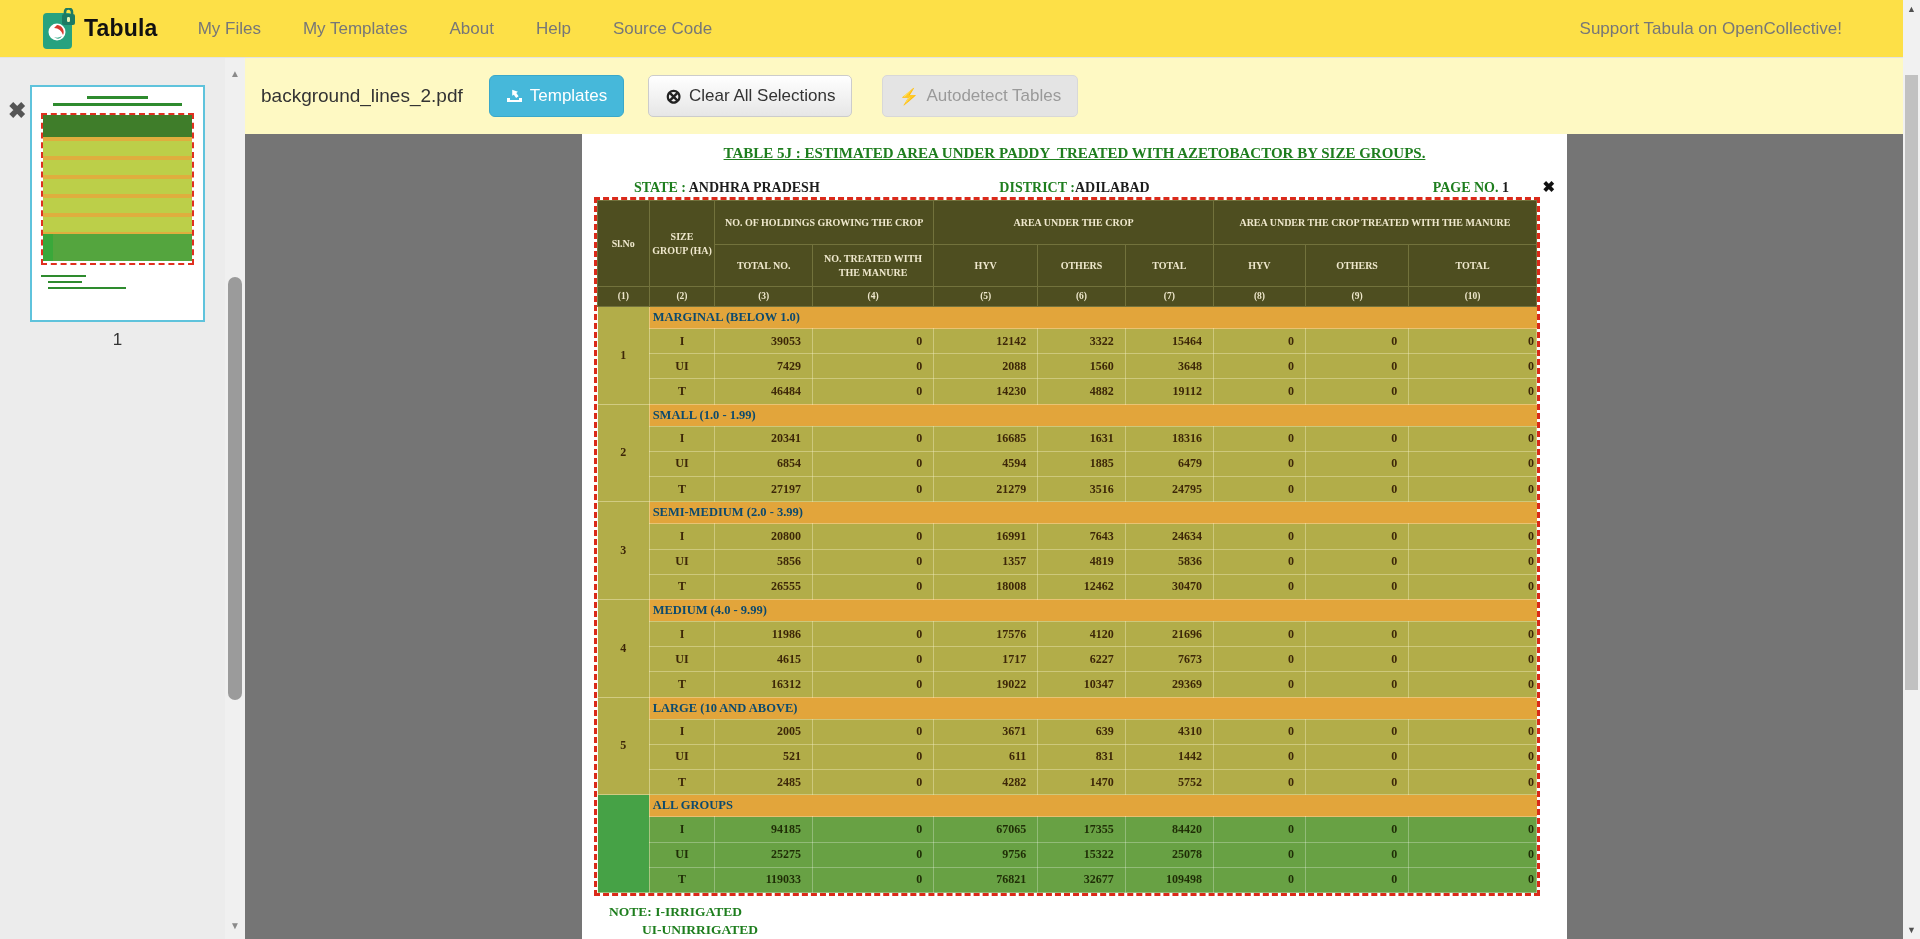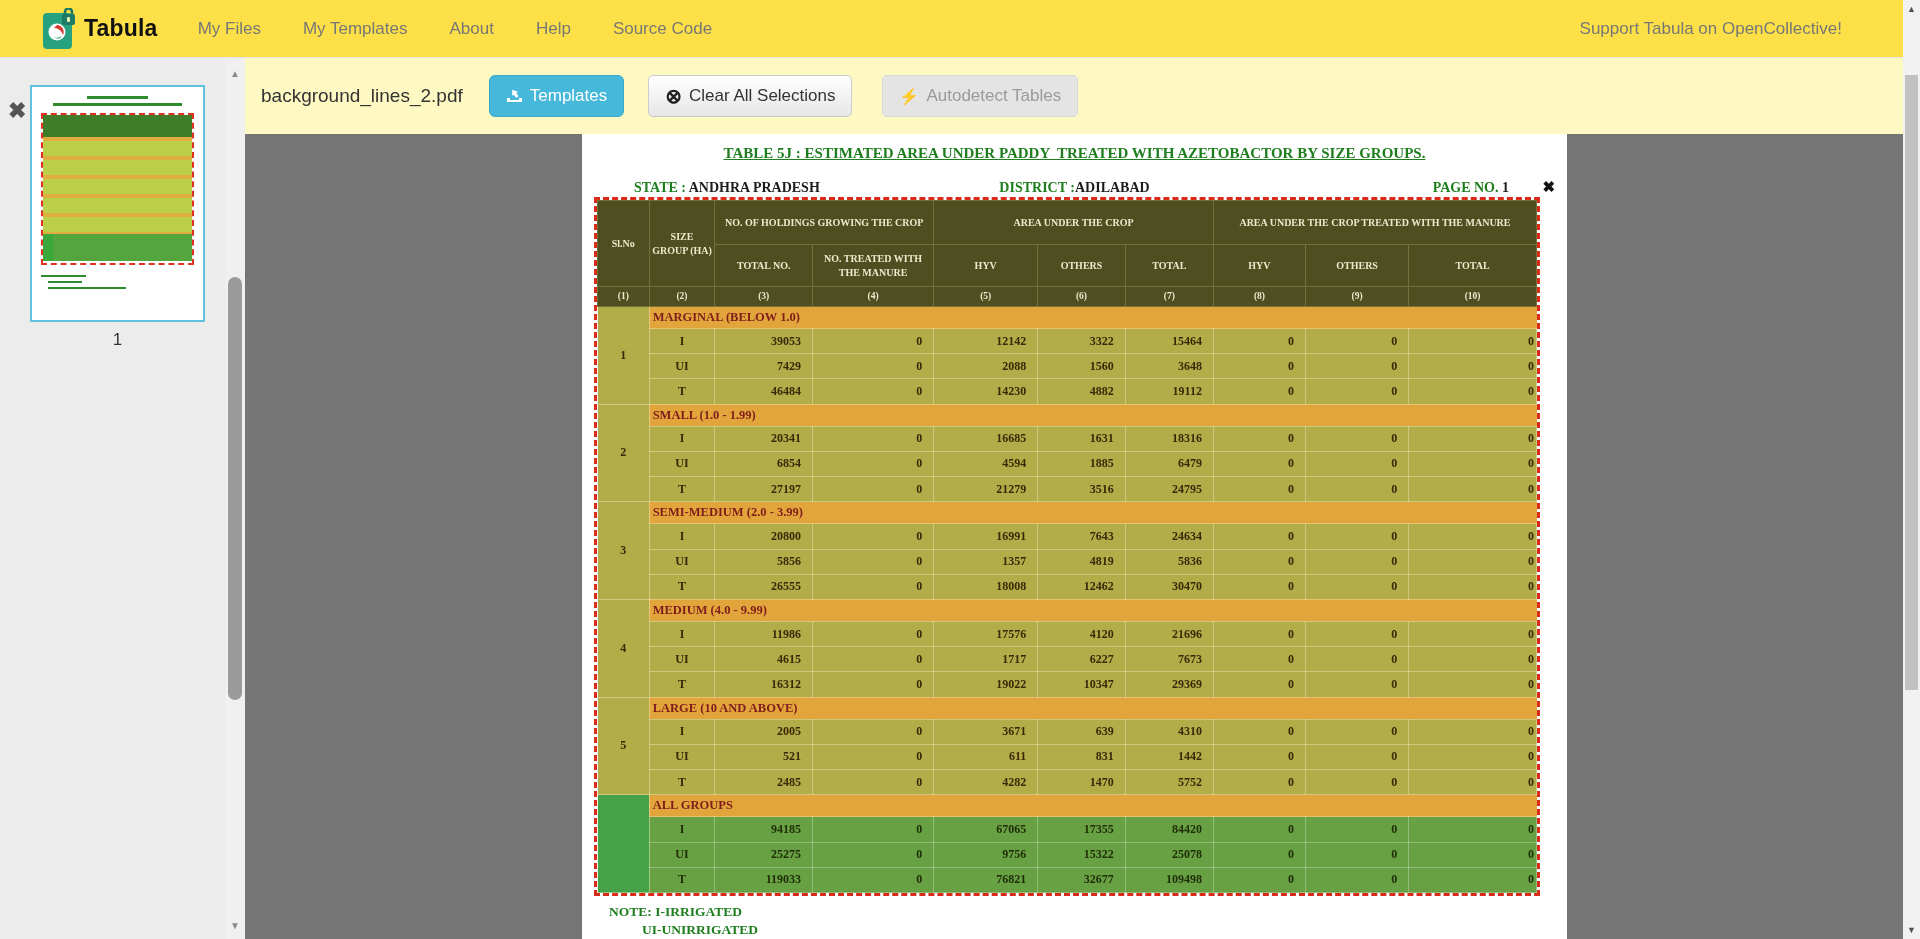--- a/index.html
+++ b/index.html
@@ -85,21 +85,21 @@
   .doc-table { position:absolute; left:15px; top:66px; width:940px; height:693px;
                border-collapse:collapse; table-layout:fixed;
                font-family:"Liberation Serif", serif; font-weight:bold; }
   .doc-table thead th { background:#4e4e20; color:#efe8cd; font-size:10px; font-weight:bold;
                         border:1px solid #72723c; padding:1px 2px; line-height:1.4; }
   .doc-table thead tr.h1 { height:44px; }
   .doc-table thead tr.h2 { height:42px; }
   .doc-table thead tr.h3 { height:20px; }
   .doc-table thead tr.h3 th { font-size:9.5px; }
   .doc-table td { font-size:12px; }
-  .doc-table td.band { background:#e2a53b; color:#7f1d1d; font-size:12.5px;
+  .doc-table td.band { background:#e2a53b; color:#0c4a6e; font-size:12.5px;
                        text-align:left; padding-left:3px; height:22px; }
   .doc-table td.sl { background:#b2ad49; color:#3d2708; text-align:center;
                      border:1px solid rgba(246,240,200,0.45); }
   .doc-table td.sl-green { background:#46a246; }
   .doc-table tr.khaki-row td { background:#b2ad49; color:#3d2708;
                                border:1px solid rgba(246,240,200,0.4); }
   .doc-table tr.green-row td { background:#68a144; color:#1f2d06;
                                border:1px solid rgba(255,255,255,0.28); }
   .doc-table td.type { text-align:center; }
   .doc-table td.num { text-align:right; padding-right:11px; }

